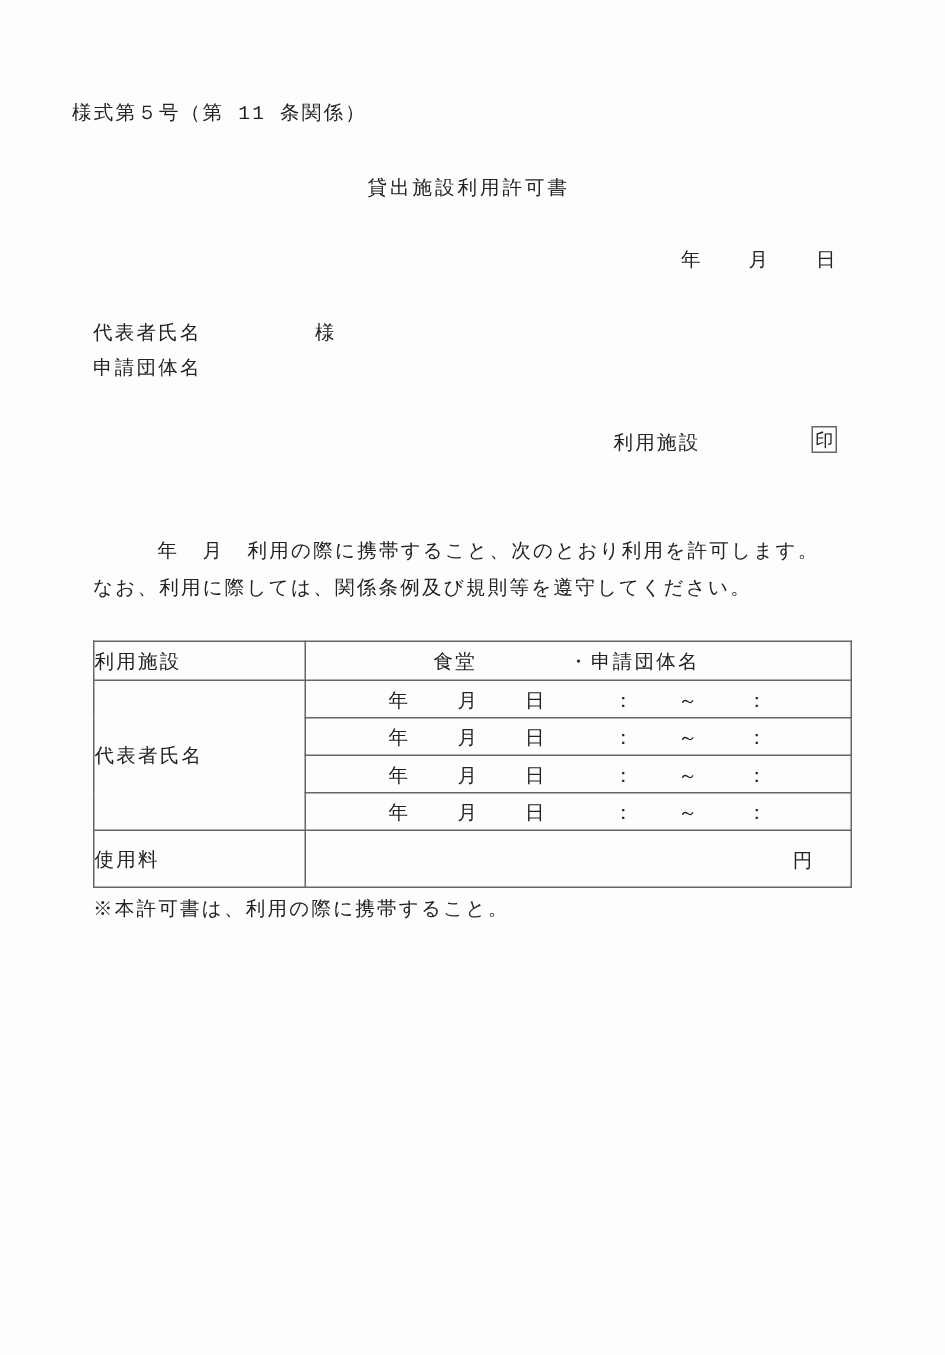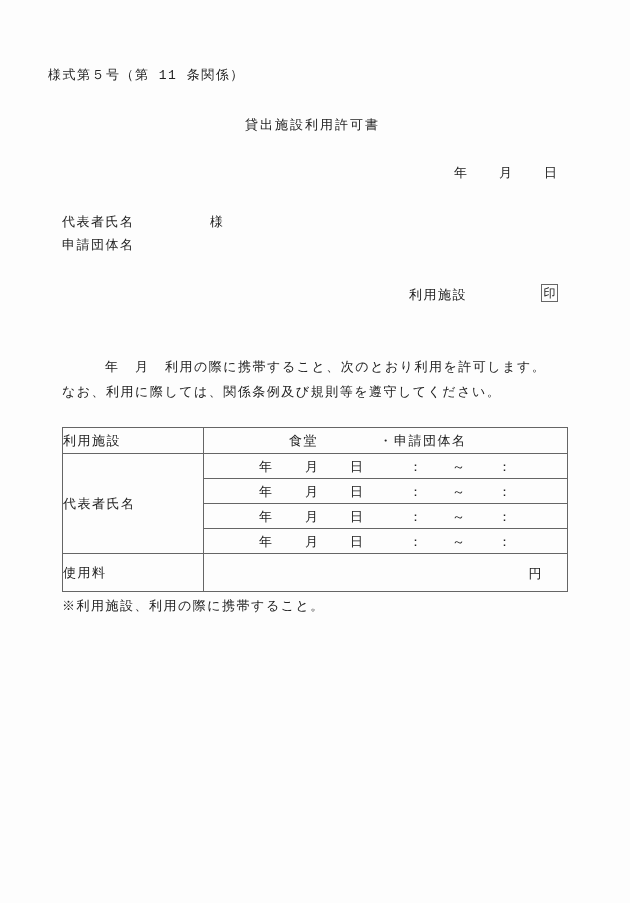--- a/index.html
+++ b/index.html
@@ -122,13 +122,13 @@
     <td class="lbl">使用料</td>
     <td>
           <div class="fee">
       <span>円</span>
     </div>
         </td>
   </tr>
 </tbody>
   </table>
 
-<div class="abs note">※利用施設、利用の際に携帯すること。</div>
+<div class="abs note">※本許可書は、利用の際に携帯すること。</div>
 
 </body></html>

